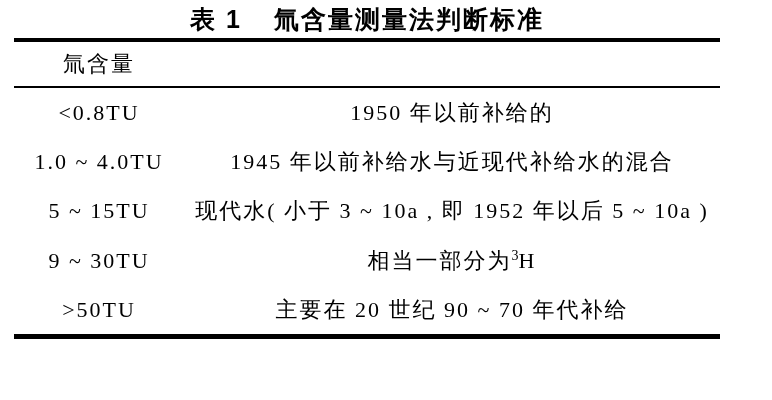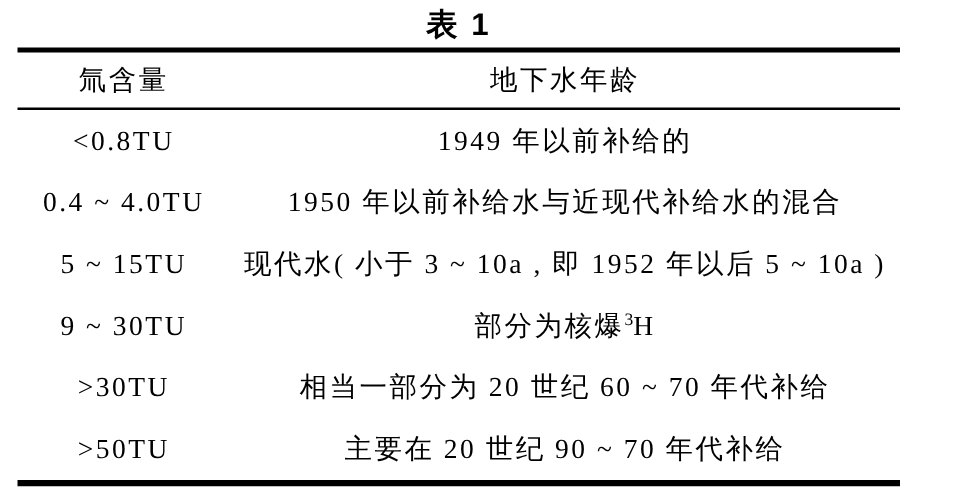--- a/index.html
+++ b/index.html
@@ -71,55 +71,51 @@
   }
 </style>
 </head>
 <body>
 
 <div class="page">
   <div class="sheet">
 
     <div class="caption">
       <span>表 1</span>
+      <span>氚含量测量法判断标准</span>
     </div>
 
     <div class="table">
 
       <div class="row thead">
         <div class="cell left">氚含量</div>
-        <div class="cell right">地下水年龄</div>
       </div>
 
       <div class="tbody">
 
         <div class="row">
           <div class="cell left">&lt;0.8TU</div>
-          <div class="cell right">1949 年以前补给的</div>
+          <div class="cell right">1950 年以前补给的</div>
         </div>
 
         <div class="row">
-          <div class="cell left">0.4 ~ 4.0TU</div>
-          <div class="cell right">1950 年以前补给水与近现代补给水的混合</div>
+          <div class="cell left">1.0 ~ 4.0TU</div>
+          <div class="cell right">1945 年以前补给水与近现代补给水的混合</div>
         </div>
 
         <div class="row">
           <div class="cell left">5 ~ 15TU</div>
           <div class="cell right">现代水( 小于 3 ~ 10a , 即 1952 年以后 5 ~ 10a )</div>
         </div>
 
         <div class="row">
           <div class="cell left">9 ~ 30TU</div>
-          <div class="cell right"><span>部分为核爆</span><sup class="iso">3</sup><span>H</span></div>
+          <div class="cell right"><span>相当一部分为</span><sup class="iso">3</sup><span>H</span></div>
         </div>
 
-        <div class="row">
-          <div class="cell left">&gt;30TU</div>
-          <div class="cell right">相当一部分为 20 世纪 60 ~ 70 年代补给</div>
-        </div>
 
         <div class="row">
           <div class="cell left">&gt;50TU</div>
           <div class="cell right">主要在 20 世纪 90 ~ 70 年代补给</div>
         </div>
 
       </div>
     </div>
   </div>
 </div>

